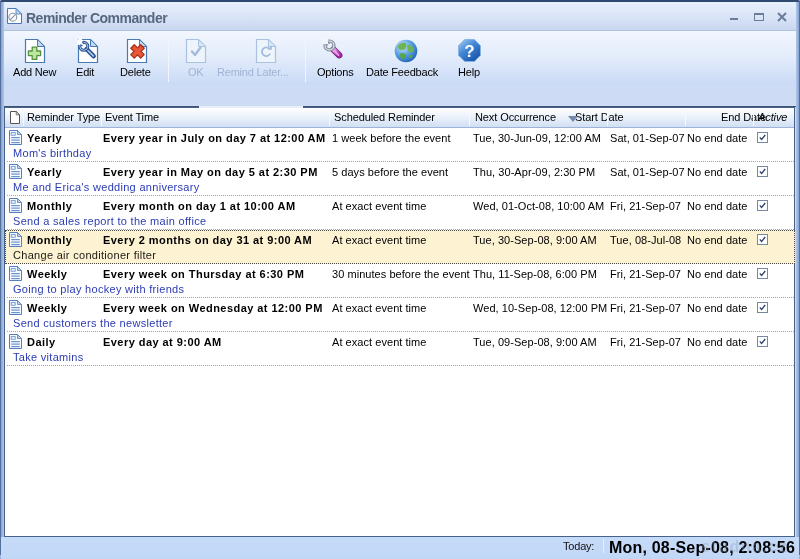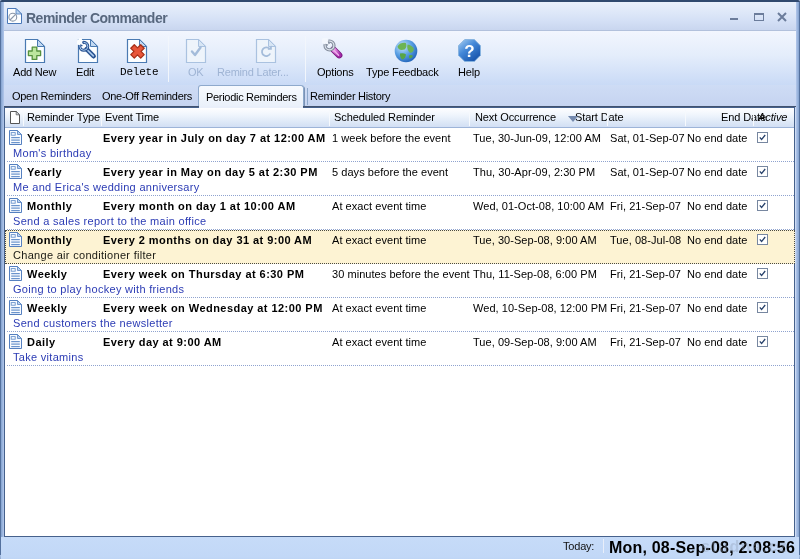--- a/index.html
+++ b/index.html
@@ -109,21 +109,21 @@
 <path d="M6.8 8.3 L-2.9 5.7 L4.2 -1.4 Z" fill="#fcfeff"></path>
 <path d="M3.2 6.9 L5.5 7.8" stroke="#2a5492" stroke-width="1.2"></path>
 <path d="M5.6 4 L6.6 5.9" stroke="#2a5492" stroke-width="1.2"></path>
 </svg>
       <span class="abs tblab" style="left:72px;">Edit</span>
 <svg class="abs" style="left:122px;top:7px;" width="22" height="26" viewBox="0 0 22 26">
         <path d="M1.5 1.5 H13.5 L20.5 8.5 V24.5 H1.5 Z" fill="#fcfeff" stroke="#4a7ab2" stroke-width="1.2"></path>
         <path d="M13.5 1.5 V8.5 H20.5 Z" fill="#c2d9f2" stroke="#4a7ab2" stroke-width="1"></path>
 <path d="M4.8 10.2 L8.3 6.7 L11.5 9.9 L14.7 6.7 L18.2 10.2 L15 13.4 L18.2 16.6 L14.7 20.1 L11.5 16.9 L8.3 20.1 L4.8 16.6 L8 13.4 Z" fill="#e8563a" stroke="#a83018" stroke-width="1.3" stroke-linejoin="round"></path>
       </svg>
-      <span class="abs tblab" style="left:116px;font-family:Liberation Mono, monospace;">Delete</span>
+      <span class="abs tblab" style="left:116px;">Delete</span>
 <div class="abs tbsep" style="left:164px;"></div>
 <svg class="abs" style="left:181px;top:7px;" width="22" height="26" viewBox="0 0 22 26">
         <path d="M1.5 1.5 H13.5 L20.5 8.5 V24.5 H1.5 Z" fill="#eef4fb" stroke="#aac2e0" stroke-width="1.2"></path>
         <path d="M13.5 1.5 V8.5 H20.5 Z" fill="#d8e6f5" stroke="#aac2e0" stroke-width="1"></path>
 <path d="M7 13.5 L10 17 L15.5 9.5" fill="none" stroke="#a4bcda" stroke-width="2.4" stroke-linecap="round" stroke-linejoin="round"></path>
       </svg>
       <span class="abs tblab dis" style="left:184px;">OK</span>
 <svg class="abs" style="left:251px;top:7px;" width="22" height="26" viewBox="0 0 22 26">
         <path d="M1.5 1.5 H13.5 L20.5 8.5 V24.5 H1.5 Z" fill="#eef4fb" stroke="#aac2e0" stroke-width="1.2"></path>
         <path d="M13.5 1.5 V8.5 H20.5 Z" fill="#d8e6f5" stroke="#aac2e0" stroke-width="1"></path>
@@ -156,43 +156,34 @@
             <stop offset="0.5" stop-color="#5aa0e4"></stop>
             <stop offset="1" stop-color="#1a5cb4"></stop>
           </radialGradient>
         </defs>
 <circle cx="13" cy="13" r="11.3" fill="url(#gg)"></circle>
 <path d="M4.6 8.2 Q7.5 4.2 12.8 5 Q14.6 8.6 11.6 11.6 Q7.6 12.8 5.8 11 Q4.6 9.6 4.6 8.2 Z" fill="#6cb455"></path>
 <path d="M14.5 6.5 Q19 7 21 11 Q20 15.5 16.5 14.5 Q13.5 10.5 14.5 6.5 Z" fill="#6cb455"></path>
 <path d="M7 15.5 Q10.5 14.5 13 16.5 Q12.5 20.5 9.5 21.5 Q6.5 19.5 7 15.5 Z" fill="#58a546"></path>
 <path d="M16 17.5 Q18.5 16.5 20 18 Q18.5 20.5 16.5 20.5 Q15.5 19 16 17.5 Z" fill="#58a546"></path>
 </svg>
-      <span class="abs tblab" style="left:362px;">Type Feedback</span>
+      <span class="abs tblab" style="left:362px;">Date Feedback</span>
 <svg class="abs" style="left:453px;top:7px;" width="25" height="26" viewBox="0 0 25 26">
 <defs>
           <linearGradient id="hb" x1="0" y1="0" x2="0.8" y2="1">
             <stop offset="0" stop-color="#a8d0f2"></stop>
             <stop offset="0.45" stop-color="#4488d8"></stop>
             <stop offset="1" stop-color="#1450a8"></stop>
           </linearGradient>
         </defs>
 <polygon points="7.7,1.5 17.3,1.5 23.5,7.7 23.5,17.3 17.3,23.5 7.7,23.5 1.5,17.3 1.5,7.7" fill="url(#hb)" stroke="#88b4e0" stroke-width="1"></polygon>
 <text x="12.5" y="18.5" font-size="17" font-weight="bold" fill="#ffffff" text-anchor="middle" font-family="Liberation Sans">?</text>
 </svg>
       <span class="abs tblab" style="left:454px;">Help</span>
 </div>
-  <div class="abs" id="tabrow">
-    <span class="abs tab" style="left:8px;">Open Reminders</span>
-    <span class="abs tab" style="left:98px;">One-Off Reminders</span>
-    <div class="abs" id="activetab">
-        <span>Periodic Reminders</span>
-      </div>
-    <div class="abs" id="tabsep2"></div>
-    <span class="abs tab" style="left:306px;">Reminder History</span>
-  </div>
 
   <div class="abs" id="gridtopline"></div>
   <div class="abs" id="grid">
     <div class="abs" id="ghead">
       <svg class="abs" style="left:5px;top:3px;" width="10" height="13" viewBox="0 0 10 13">
 <path d="M0.5 0.5 H6.2 L9.5 3.8 V12.5 H0.5 Z" fill="#fff" stroke="#555"></path>
 <path d="M6.2 0.5 V3.8 H9.5 Z" fill="#e8eef6" stroke="#555" stroke-width="0.8"></path>
 </svg>
       <span class="abs htxt" style="left:22px;">Reminder Type</span>
       <span class="abs htxt" style="left:100px;">Event Time</span>

